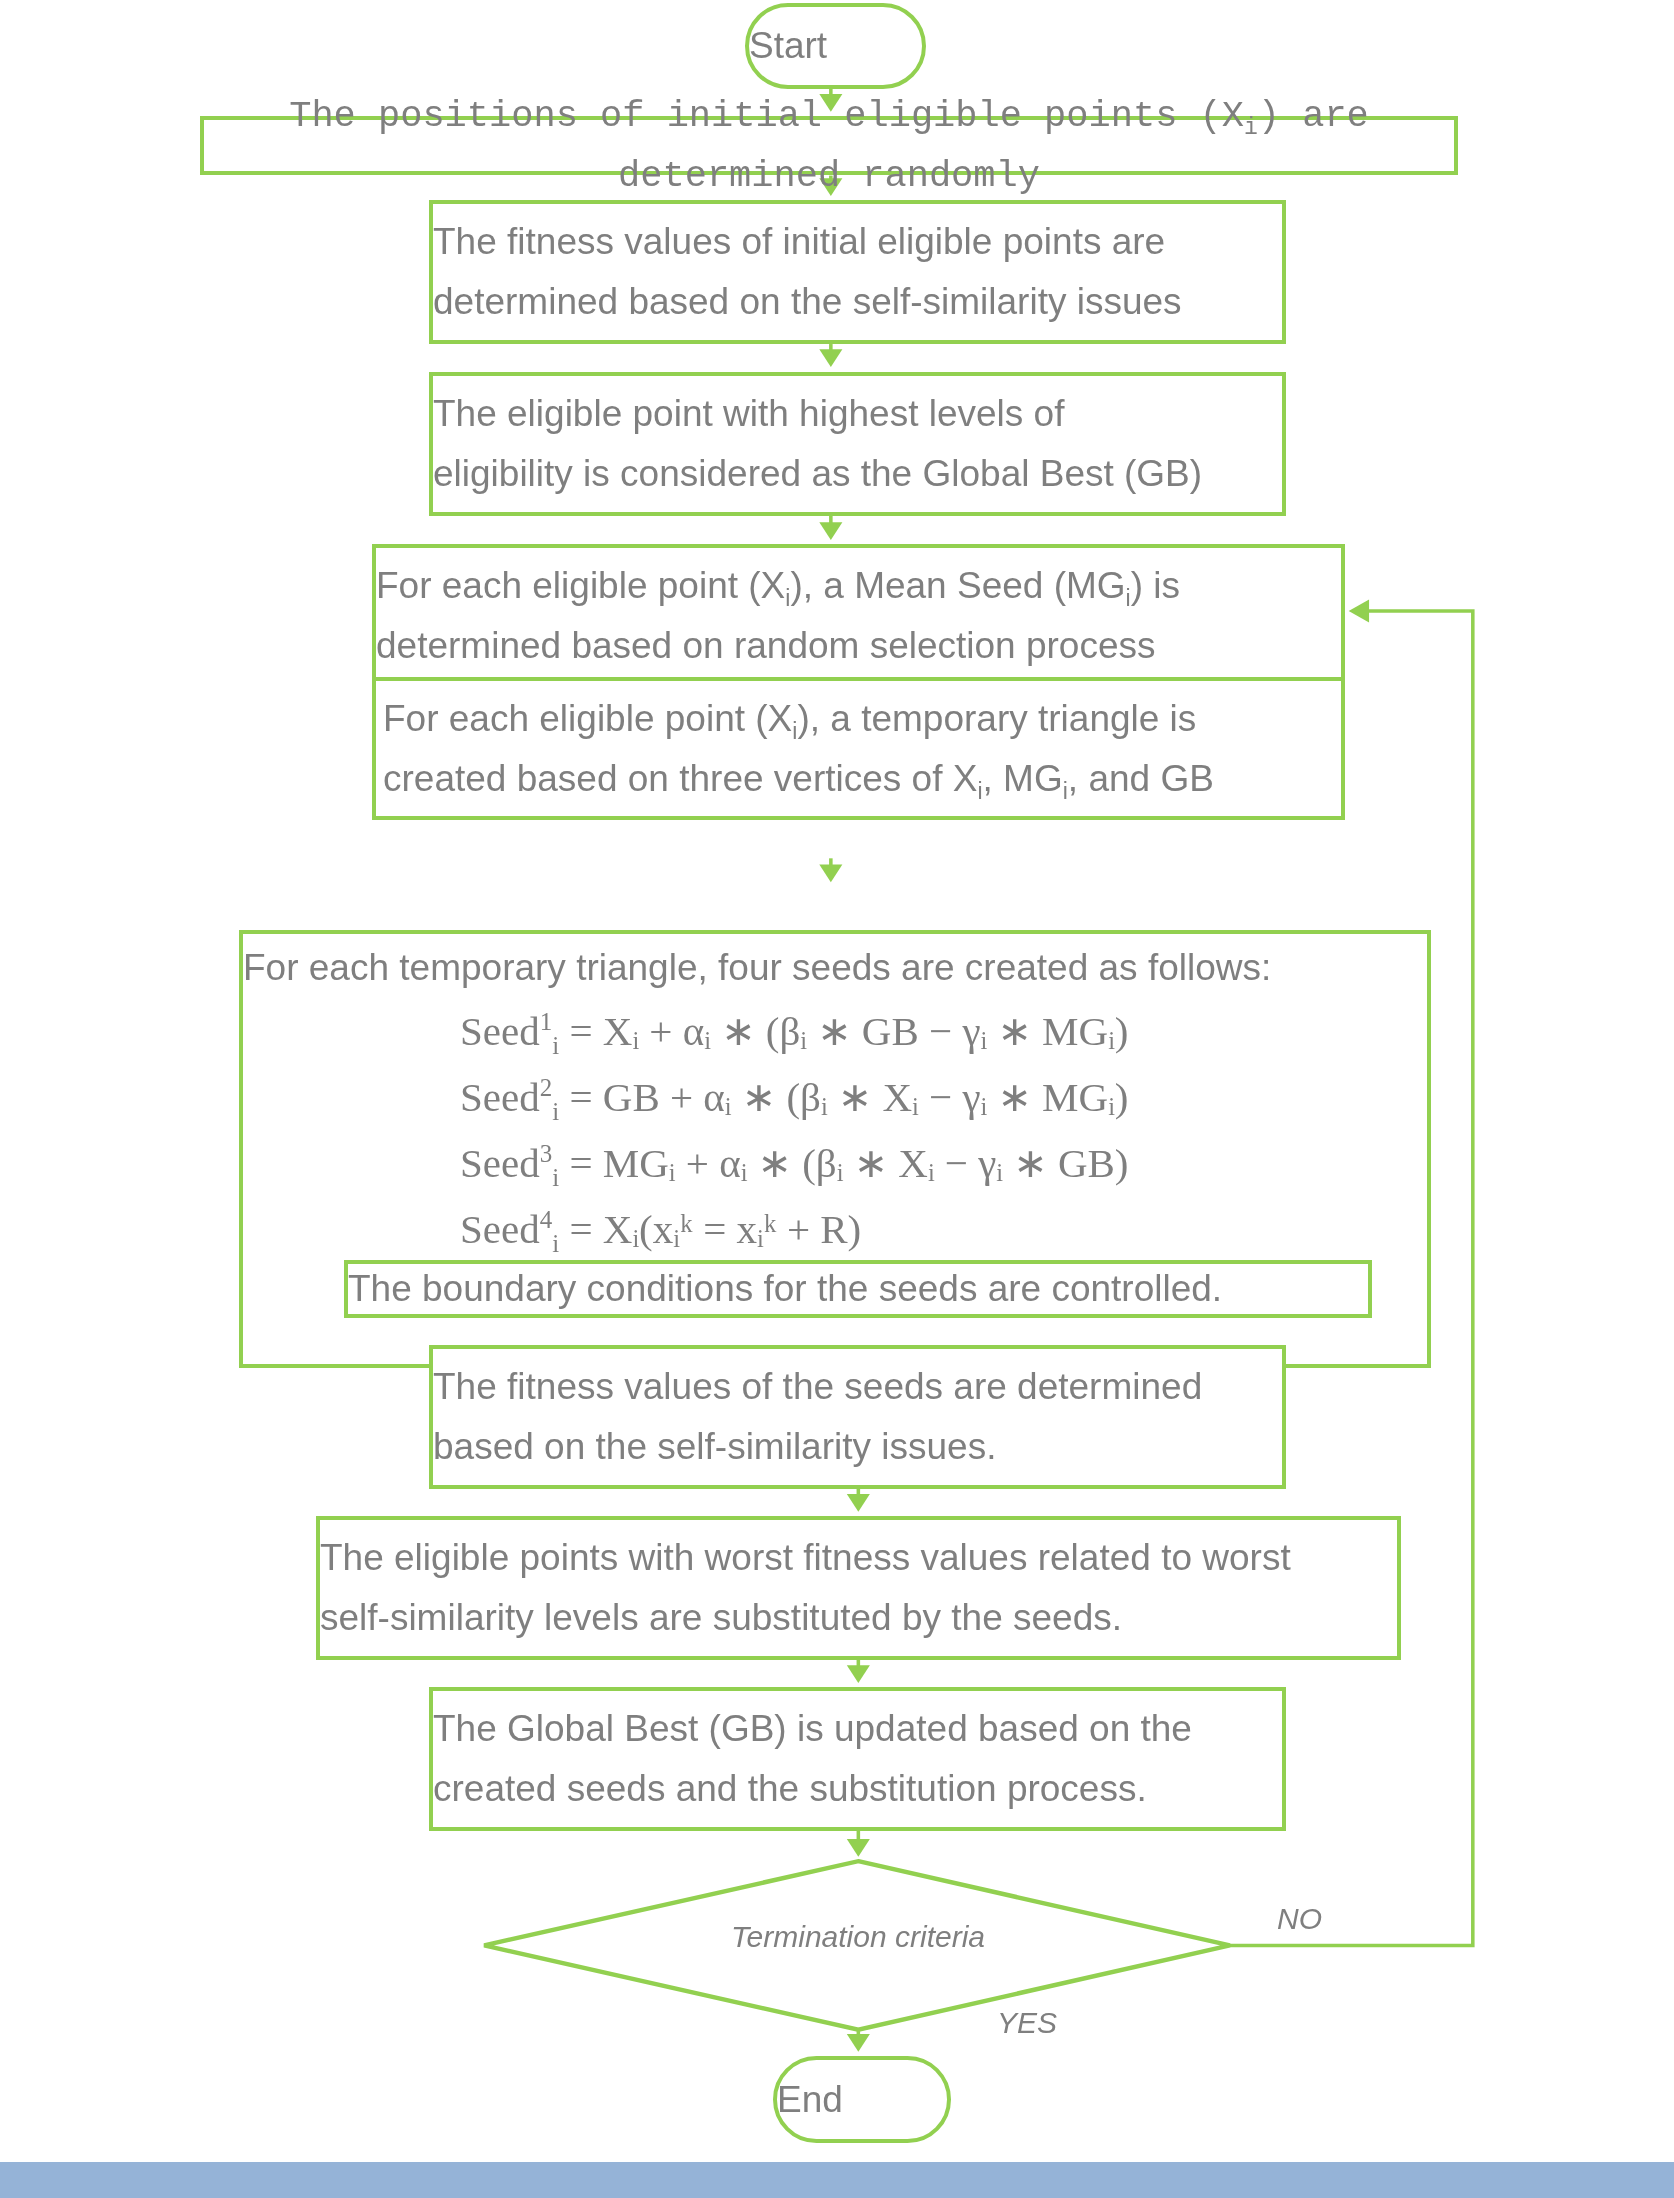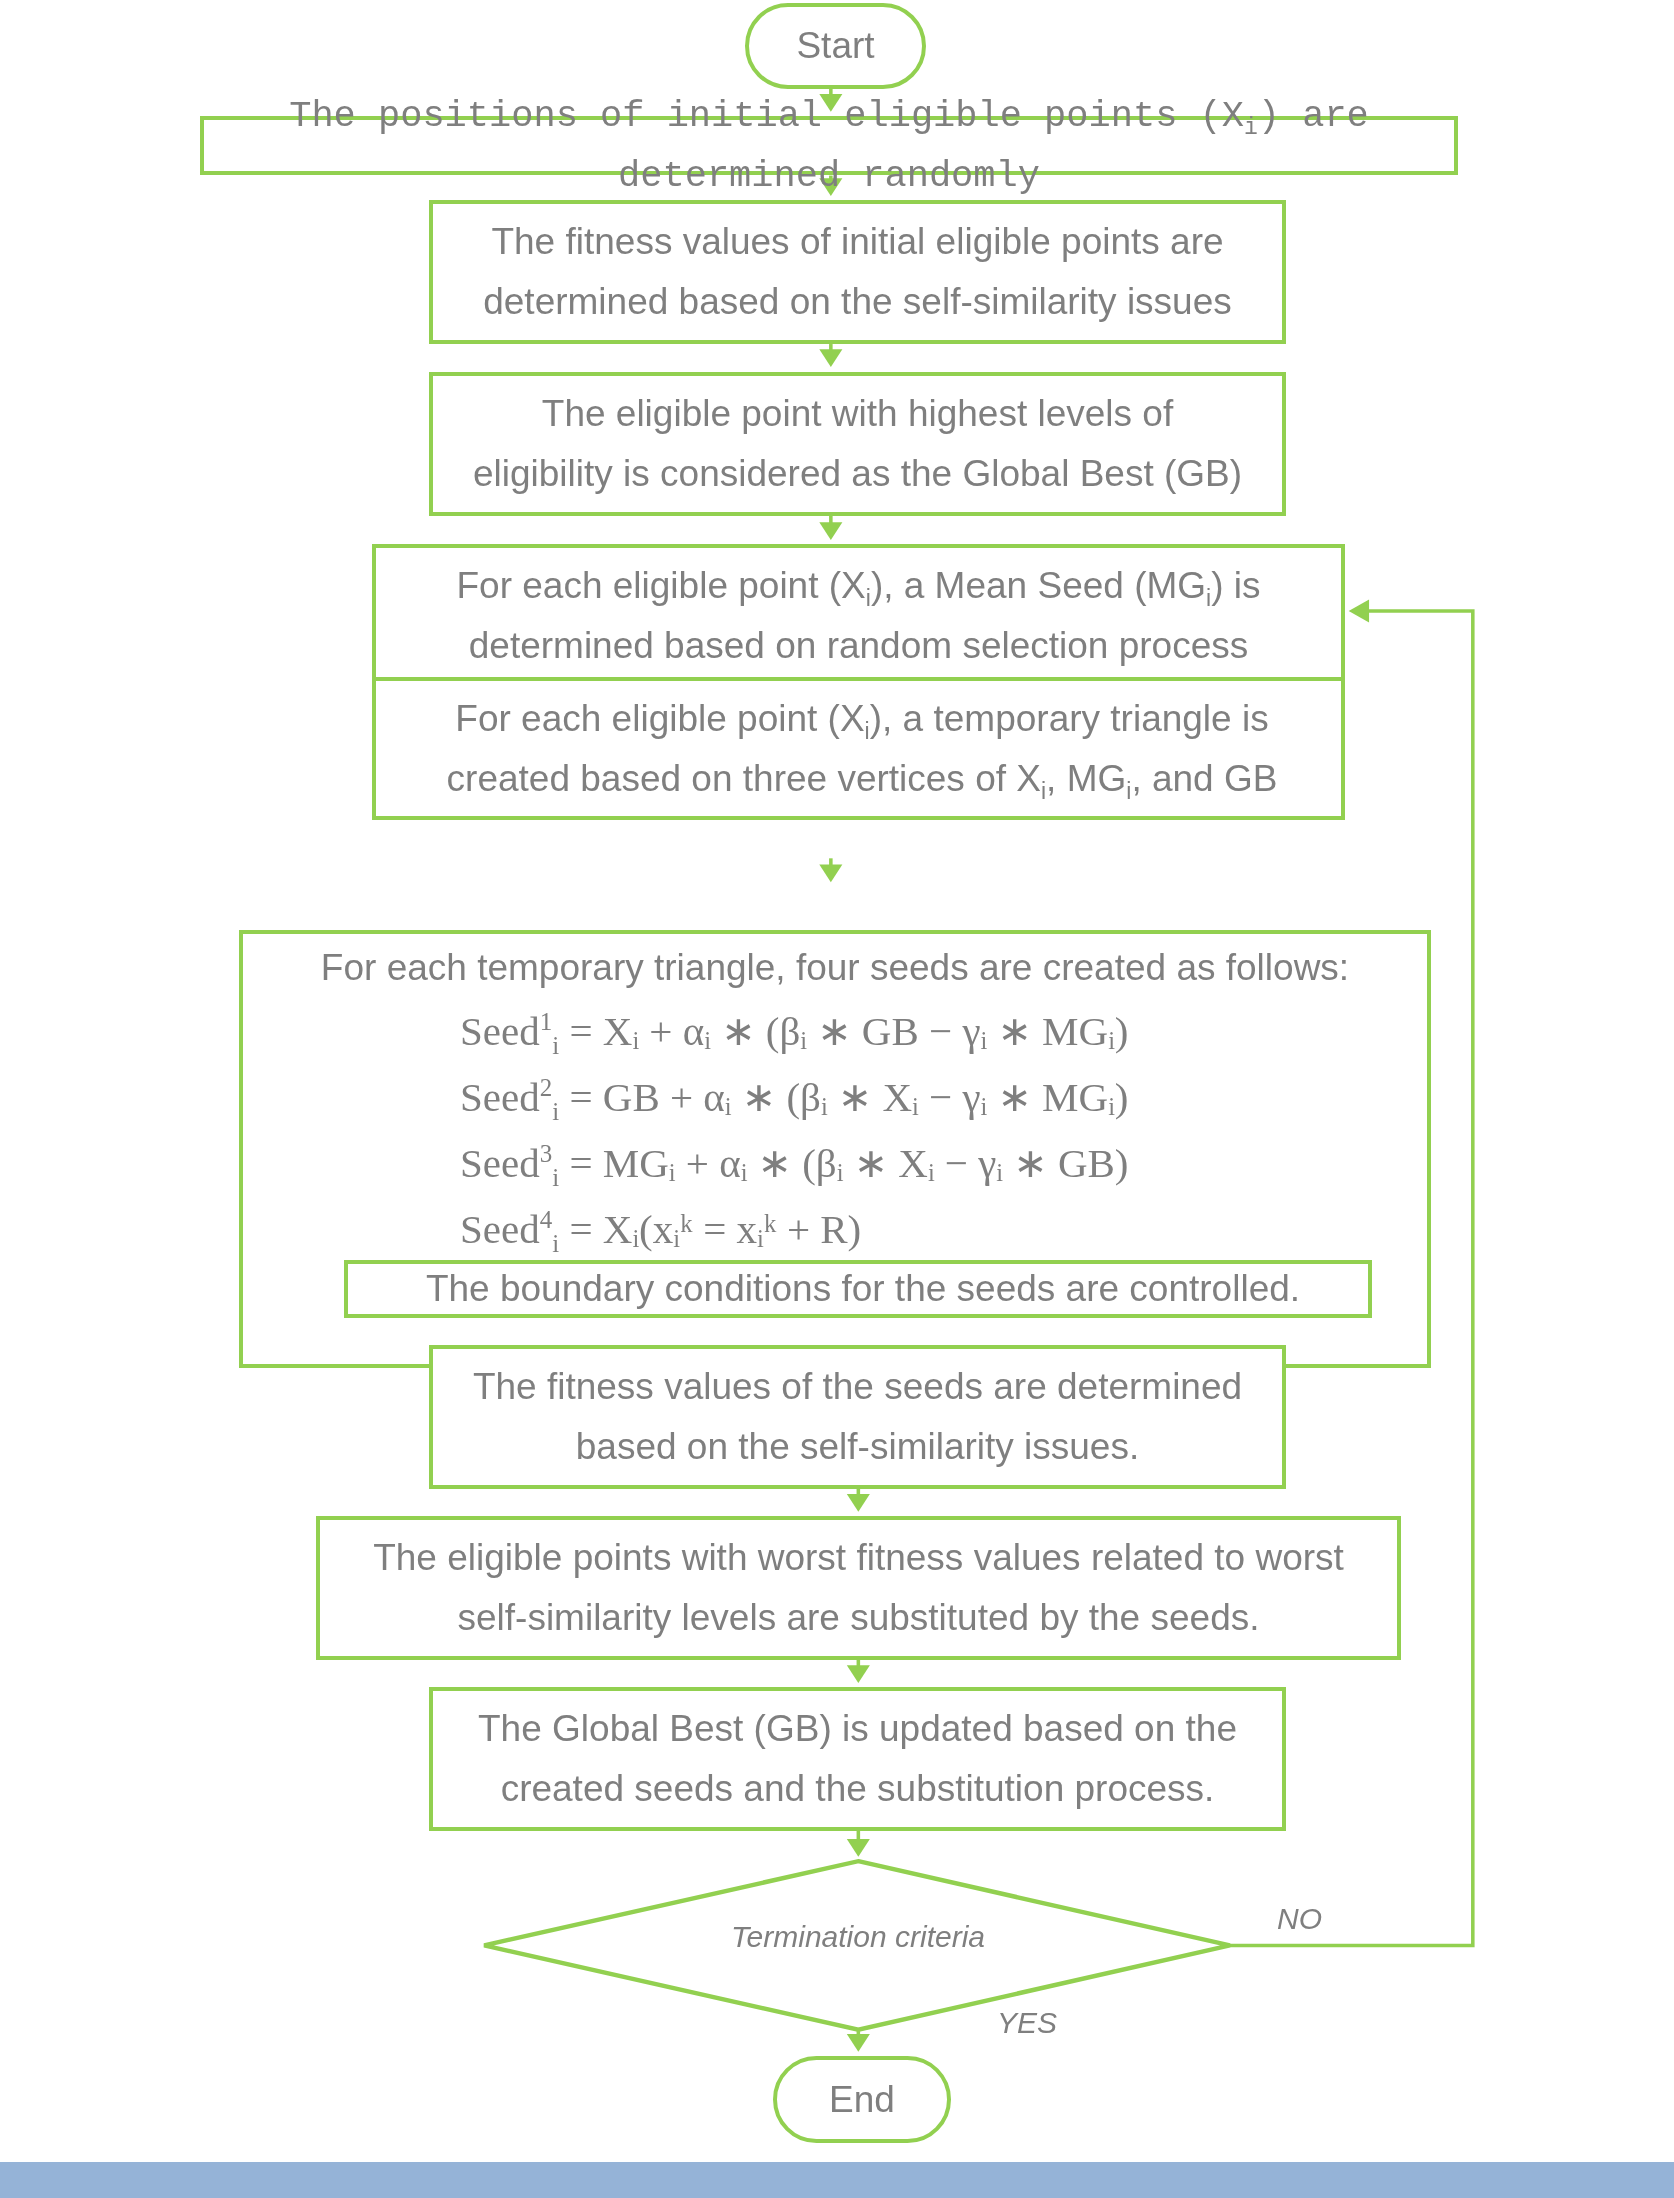--- a/index.html
+++ b/index.html
@@ -1,19 +1,19 @@
 <!DOCTYPE html>
 <html style="font-size:14px"><head>
 <meta charset="utf-8">
 <style>
   html, body { margin:0; padding:0; }
   body { width:1675px; height:2199px; position:relative; background:#ffffff; overflow:hidden;
          font-family:"Liberation Sans", sans-serif; color:#7f7f7f; }
   .node { position:absolute; box-sizing:border-box; border:4.4px solid #92d050; background:#fff;
-          display:flex; flex-direction:column; align-items:center; justify-content:center;
+          display:flex; flex-direction:column; align-items:flex-start; justify-content:center;
           text-align:center; font-size:37px; line-height:60px; }
   .term { border-radius:44px; }
   .node sub { font-size:23px; line-height:0; }
   .math { font-family:"Liberation Serif", serif; font-size:41px; line-height:66px; text-align:left; align-self:flex-start; margin-left:217px; }
   .math sub, .math sup { font-size:25px; line-height:0; }
   .label { position:absolute; font-size:30px;font-style:italic; }
   svg.conn { position:absolute; left:0; top:0; }
   .footer { position:absolute; left:0; top:2162px; width:1675px; height:37px; background:#95b3d7; }
 </style>
 </head>
@@ -87,21 +87,21 @@
 </div>
 
 <div class="node" style="left:239px;top:930px;width:1192px;height:438px;justify-content:flex-start;padding-top:3.5px;">
   <div>For each temporary triangle, four seeds are created as follows:</div>
   <div class="math"><span>Seed</span><sup>1</sup><sub>i</sub><span> = Xᵢ + αᵢ ∗ (βᵢ ∗ GB − γᵢ ∗ MGᵢ)</span></div>
   <div class="math"><span>Seed</span><sup>2</sup><sub>i</sub><span> = GB + αᵢ ∗ (βᵢ ∗ Xᵢ − γᵢ ∗ MGᵢ)</span></div>
   <div class="math"><span>Seed</span><sup>3</sup><sub>i</sub><span> = MGᵢ + αᵢ ∗ (βᵢ ∗ Xᵢ − γᵢ ∗ GB)</span></div>
   <div class="math"><span>Seed</span><sup>4</sup><sub>i</sub><span> = Xᵢ(xᵢᵏ = xᵢᵏ + R)</span></div>
 </div>
 
-<div class="node" style="left:344px;top:1260px;width:1028px;height:58px;padding-left:10px;">
+<div class="node" style="left:344px;top:1260px;width:1028px;height:58px;">
   <div>The boundary conditions for the seeds are controlled.</div>
 </div>
 
 <div class="node" style="left:429px;top:1345px;width:857px;height:144px;">
   <div>The fitness values of the seeds are determined</div>
   <div>based on the self-similarity issues.</div>
 </div>
 
 <div class="node" style="left:316px;top:1516px;width:1085px;height:144px;">
   <div>The eligible points with worst fitness values related to worst</div>

